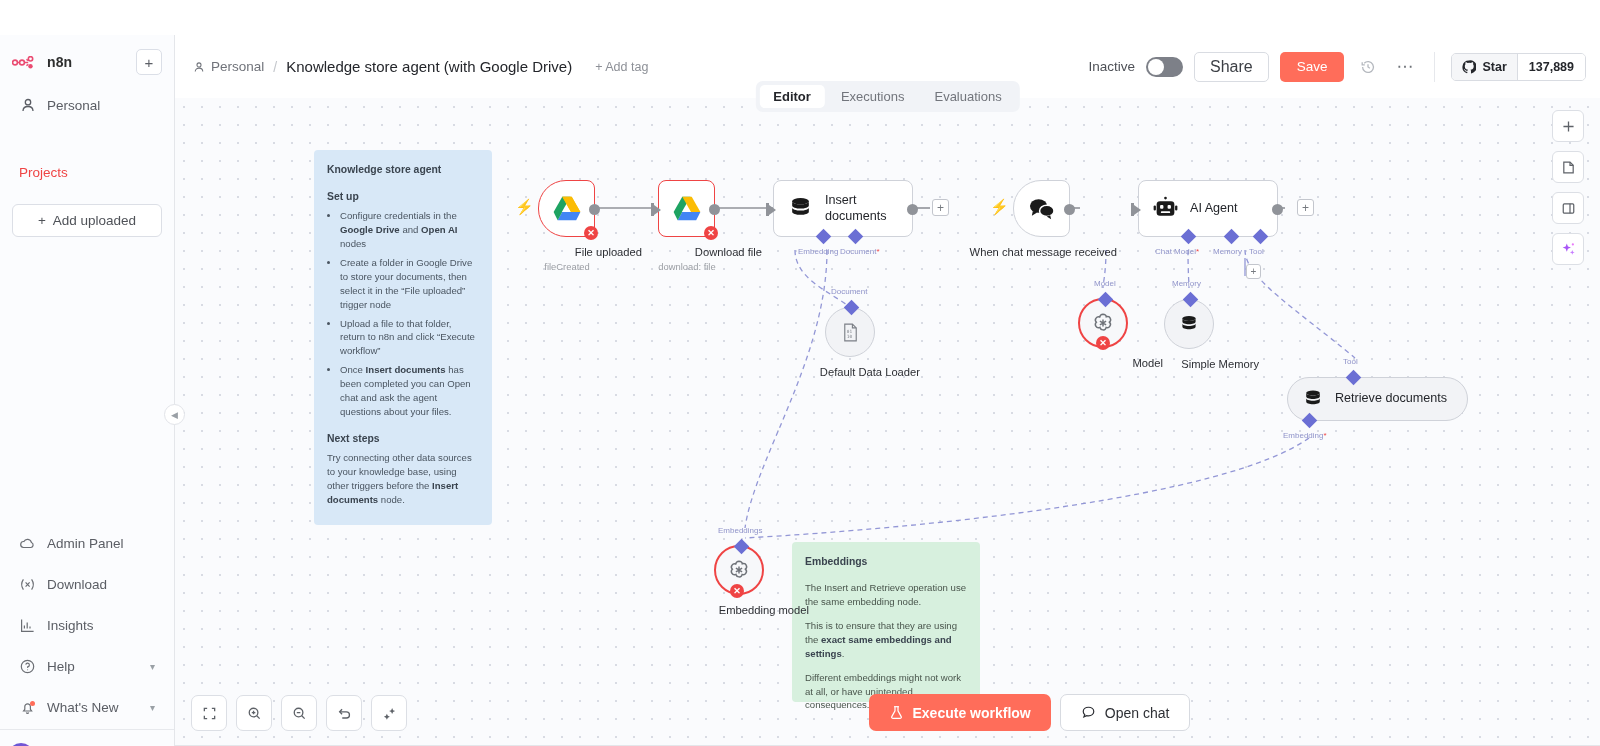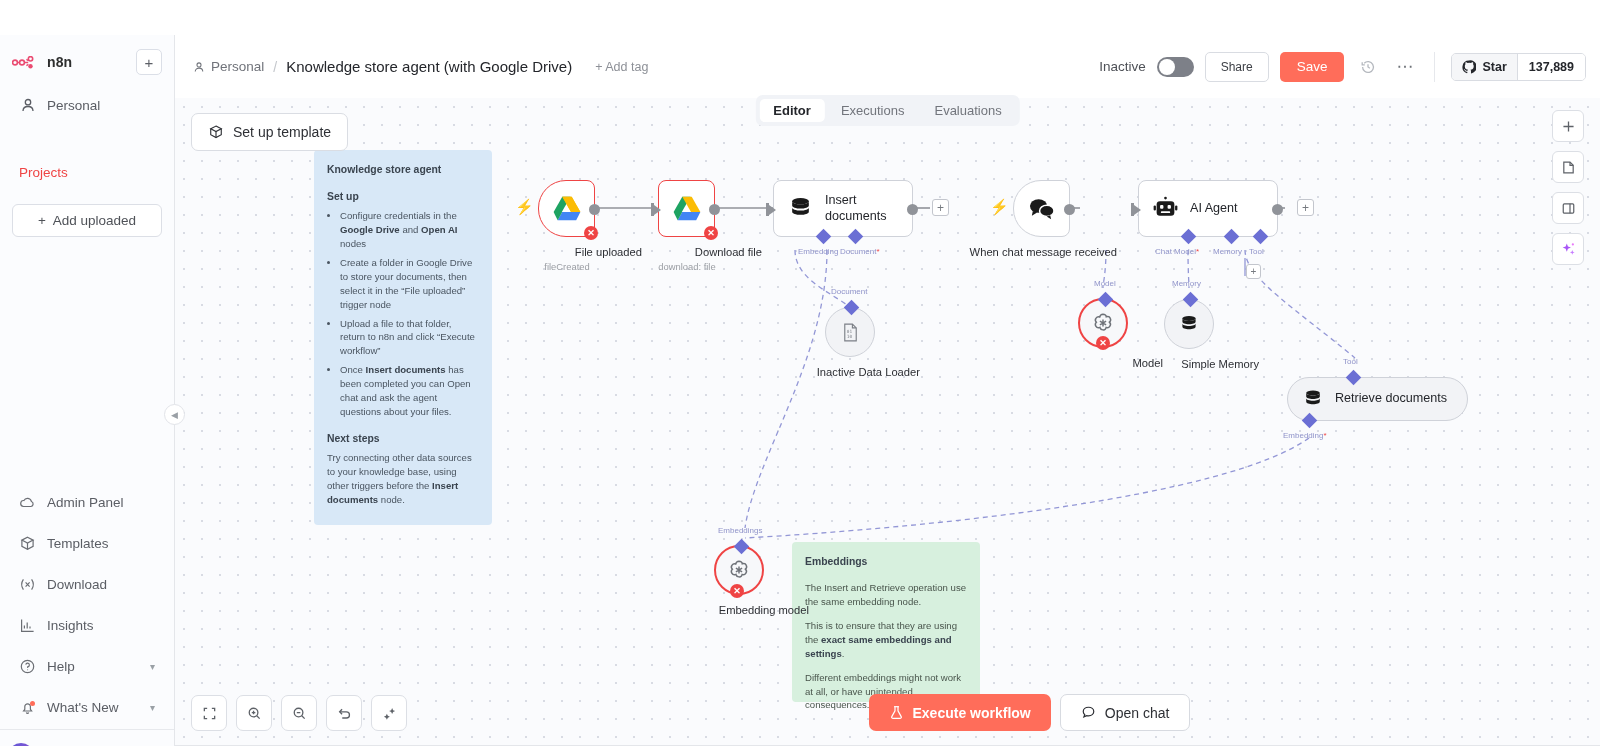--- a/index.html
+++ b/index.html
@@ -78,41 +78,41 @@
   .add-tag { font-size: 12.5px; color: #8d9097; margin-left: 14px; cursor: pointer; }
   .top-right { margin-left: auto; display: flex; align-items: center; gap: 11px; }
   .inactive-lbl { font-size: 13.5px; color: #4e5157; }
   .toggle {
     width: 37px; height: 20px; border-radius: 10px; background: #7d8088;
     position: relative; cursor: pointer;
   }
   .toggle .knob { position: absolute; width: 16px; height: 16px; border-radius: 50%; background: #fff; top: 2px; left: 2px; }
   .btn-share {
     height: 30px; padding: 0 15px; border: 1px solid #d9dce2; border-radius: 5px;
-    background: #fff; font-size: 12px; color: #3c3f45; cursor: pointer;
+    background: #fff; font-size: 16px; color: #3c3f45; cursor: pointer;
     display: flex; align-items: center;
   }
   .btn-save {
     height: 30px; padding: 0 17px; border: none; border-radius: 5px;
     background: #ff6d5a; font-size: 13.5px; color: #fff; cursor: pointer;
     display: flex; align-items: center;
   }
   .icon-btn { width: 26px; height: 26px; display: flex; align-items: center; justify-content: center; color: #b5b9bf; cursor: pointer; }
   .dots-btn { font-size: 17px; color: #6e7278; letter-spacing: 1px; cursor: pointer; padding: 0 4px; }
   .divider-v { width: 1px; height: 30px; background: #e6e8ec; margin: 0 5px; }
   .gh {
     display: flex; align-items: center; height: 28px; border: 1px solid #d9dce2;
     border-radius: 5px; overflow: hidden; cursor: pointer;
   }
   .gh-left { display: flex; align-items: center; gap: 6px; padding: 0 10px; height: 100%; background: #f5f6f8; font-size: 12.5px; font-weight: 700; color: #24262b; }
   .gh-right { padding: 0 11px; height: 100%; display: flex; align-items: center; background: #fff; font-size: 12.5px; font-weight: 700; color: #24262b; border-left: 1px solid #d9dce2; }
 
   
   .tabs {
-    position: absolute; top: 60px; left: 50%; transform: translateX(-50%);
+    position: absolute; top: 46px; left: 50%; transform: translateX(-50%);
     display: flex; align-items: center; gap: 2px; background: #f1f3f7;
     border-radius: 7px; padding: 4px; z-index: 25;
   }
   .tab { padding: 4px 14px; border-radius: 5px; font-size: 13px; color: #72757c; cursor: pointer; }
   .tab.active { background: #fff; color: #24262b; font-weight: 600; }
 
   
   .canvas {
     position: absolute; top: 63px; left: 0; right: 0; bottom: 36px;
     background-color: #fafbfd;
@@ -259,30 +259,20 @@
     <div class="sb-spacer"></div>
 
     <div class="sb-bottom">
       <div class="sb-item">
         <span class="ic">
           <svg width="17" height="17" viewBox="0 0 17 17" fill="none" stroke="#6b6e74" stroke-width="1.2">
             <path d="M4.5 12.5a3 3 0 0 1 .4-6 4 4 0 0 1 7.5 1 2.6 2.6 0 0 1-.4 5z"></path>
           </svg>
         </span>
         <span>Admin Panel</span>
-      </div>
-      <div class="sb-item">
-        <span class="ic">
-          <svg width="17" height="17" viewBox="0 0 17 17" fill="none" stroke="#6b6e74" stroke-width="1.2">
-            <path d="M8.5 2.2l5.6 2.9-5.6 2.9-5.6-2.9z"></path>
-              <path d="M2.9 5.1v6.3l5.6 3 5.6-3V5.1"></path>
-              <path d="M8.5 8v6.4"></path>
-          </svg>
-        </span>
-        <span>Templates</span>
       </div>
       <div class="sb-item">
         <span class="ic">
           <svg width="17" height="17" viewBox="0 0 17 17" fill="none" stroke="#6b6e74" stroke-width="1.2">
             <path d="M4.4 3.4a9 9 0 0 0 0 10.2M12.6 3.4a9 9 0 0 1 0 10.2"></path>
             <path d="M6.6 6.4l4 4.2M10.6 6.4l-4 4.2"></path>
           </svg>
         </span>
         <span>Download</span>
       </div>
@@ -377,30 +367,20 @@
     </header>
 
     <div class="tabs">
       <div class="tab active">Editor</div>
       <div class="tab">Executions</div>
       <div class="tab">Evaluations</div>
     </div>
 
     <div class="canvas">
 
-      <div class="setup-btn">
-        <span>
-          <svg width="16" height="16" viewBox="0 0 17 17" fill="none" stroke="#2e3035" stroke-width="1.2">
-            <path d="M8.5 2.2l5.6 2.9-5.6 2.9-5.6-2.9z"></path>
-              <path d="M2.9 5.1v6.3l5.6 3 5.6-3V5.1"></path>
-              <path d="M8.5 8v6.4"></path>
-          </svg>
-        </span>
-        <span>Set up template</span>
-      </div>
 
       <svg style="position:absolute;left:0;top:0;width:1425px;height:647px;z-index:2;">
 
         <path d="M420 110 L480 110" stroke="#909399" stroke-width="1.6" fill="none"></path>
         <path d="M540 110 L600 110" stroke="#909399" stroke-width="1.6" fill="none"></path>
         <path d="M738 110 L755 110" stroke="#909399" stroke-width="1.6" fill="none"></path>
         <path d="M886 110 L905 110" stroke="#909399" stroke-width="1.6" fill="none"></path>
         <path d="M1095 110 L1110 110" stroke="#909399" stroke-width="1.6" fill="none"></path>
 
         <path d="M620 152 C620 190 680 200 688 225" stroke="#9397d6" stroke-width="1.3" fill="none" stroke-dasharray="5 4"></path>
@@ -542,21 +522,21 @@
             <svg width="21" height="21" viewBox="0 0 22 22" fill="none" stroke="#7b7f86" stroke-width="1.2">
               <path d="M5 2.2h8l4 4v13.6H5z"></path>
                 <path d="M13 2.2v4h4"></path>
               <text x="7.2" y="12" font-size="4.6" fill="#7b7f86" stroke="none" font-family="monospace">01</text>
               <text x="7.2" y="16.4" font-size="4.6" fill="#7b7f86" stroke="none" font-family="monospace">10</text>
             </svg>
           </span>
           <span class="port-diamond" style="left:20px; top:-6px;"></span>
           <span class="port-lbl" style="left:5px; top:-21px;">Document</span>
         </div>
-        <div class="node-label" style="width:140px; margin-left:-45px;">Inactive Data Loader</div>
+        <div class="node-label" style="width:140px; margin-left:-45px;">Default Data Loader</div>
       </div>
 
       <div class="node" style="left:903px; top:200px;">
         <div class="circle-node err">
           <span>
             <svg width="24" height="24" viewBox="0 0 24 24" fill="none" stroke="#6e7278" stroke-width="1.45">
               <path d="M12 3.2c2 0 3.3 1.6 3.3 2.6 1.6-.6 3.4.2 4 1.6.7 1.5 0 3.1-.9 3.7 1.2 1.1 1.3 3 .4 4.2-.9 1.3-2.6 1.5-3.6 1.1-.3 1.6-1.8 2.7-3.4 2.5-1.7-.2-2.7-1.5-2.9-2.5-1.5.7-3.3.1-4.1-1.3-.8-1.4-.2-3.1.6-3.8-1.1-1.1-1.3-2.9-.4-4.1.9-1.3 2.6-1.6 3.7-1.2.3-1.5 1.6-2.7 3.3-2.8z"></path>
               <path d="M12 8.4v7.2M8.9 10.2l6.2 3.6M15.1 10.2l-6.2 3.6"></path>
             </svg>
           </span>

